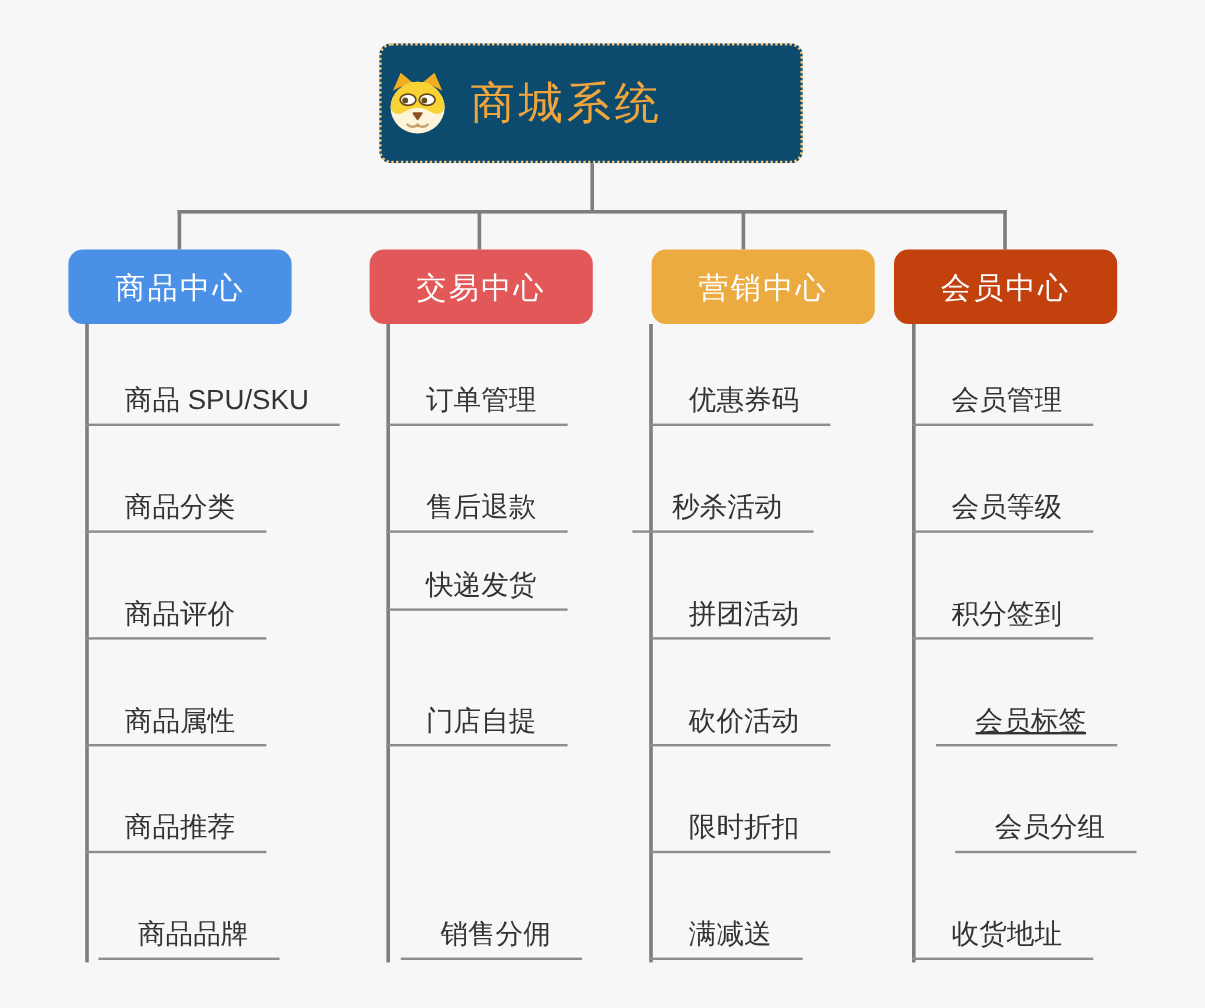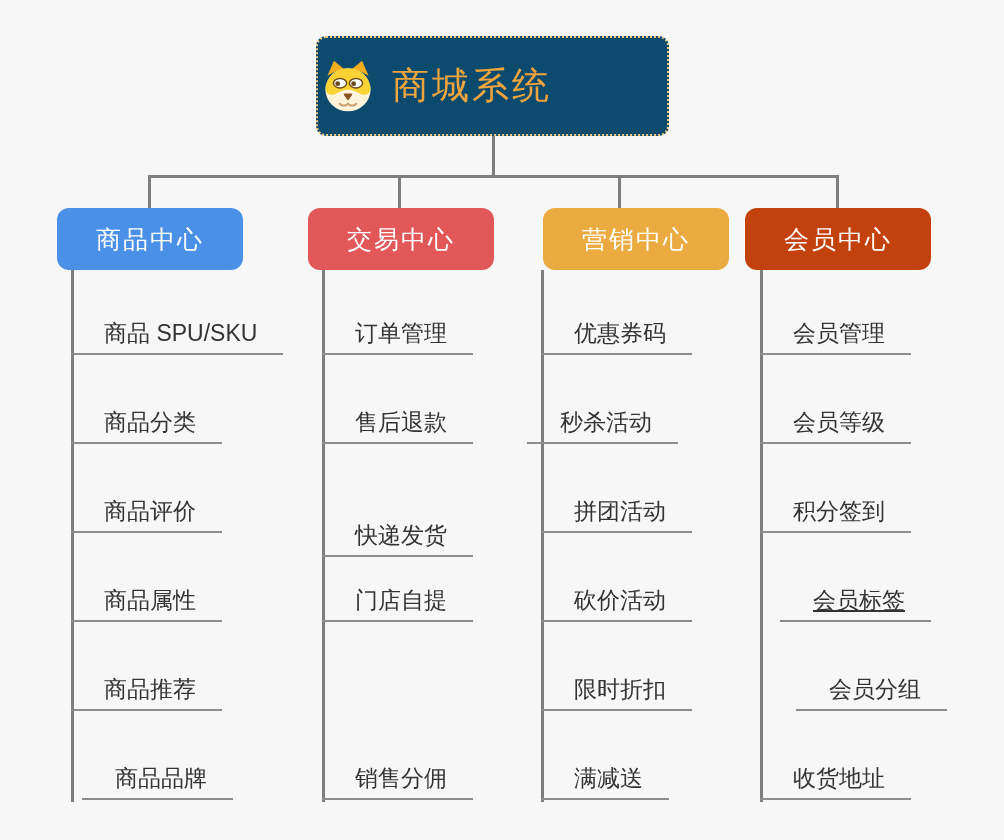--- a/index.html
+++ b/index.html
@@ -106,23 +106,23 @@
 
   <div class="leaf-node" style="left:71px; top:322px;">商品 SPU/SKU</div>
   <div class="leaf-node" style="left:71px; top:411px;">商品分类</div>
   <div class="leaf-node" style="left:71px; top:500px;">商品评价</div>
   <div class="leaf-node" style="left:71px; top:589px;">商品属性</div>
   <div class="leaf-node" style="left:71px; top:678px;">商品推荐</div>
   <div class="leaf-node" style="left:82px; top:767px;">商品品牌</div>
 
   <div class="leaf-node" style="left:322px; top:322px;">订单管理</div>
   <div class="leaf-node" style="left:322px; top:411px;">售后退款</div>
-  <div class="leaf-node" style="left:322px; top:524px;text-align:right;">快递发货</div>
+  <div class="leaf-node" style="left:322px; top:476px;text-align:right;">快递发货</div>
   <div class="leaf-node" style="left:322px; top:589px;">门店自提</div>
-  <div class="leaf-node" style="left:322px; top:767px;">销售分佣</div>
+  <div class="leaf-node" style="left:334px; top:767px;">销售分佣</div>
 
   <div class="leaf-node" style="left:541px; top:322px;">优惠券码</div>
   <div class="leaf-node" style="left:517px; top:411px;margin-left:10px;">秒杀活动</div>
   <div class="leaf-node" style="left:541px; top:500px;">拼团活动</div>
   <div class="leaf-node" style="left:541px; top:589px;">砍价活动</div>
   <div class="leaf-node" style="left:541px; top:678px;">限时折扣</div>
   <div class="leaf-node" style="left:541px; top:767px;">满减送</div>
 
   <div class="leaf-node" style="left:760px; top:322px;">会员管理</div>
   <div class="leaf-node" style="left:760px; top:411px;">会员等级</div>

